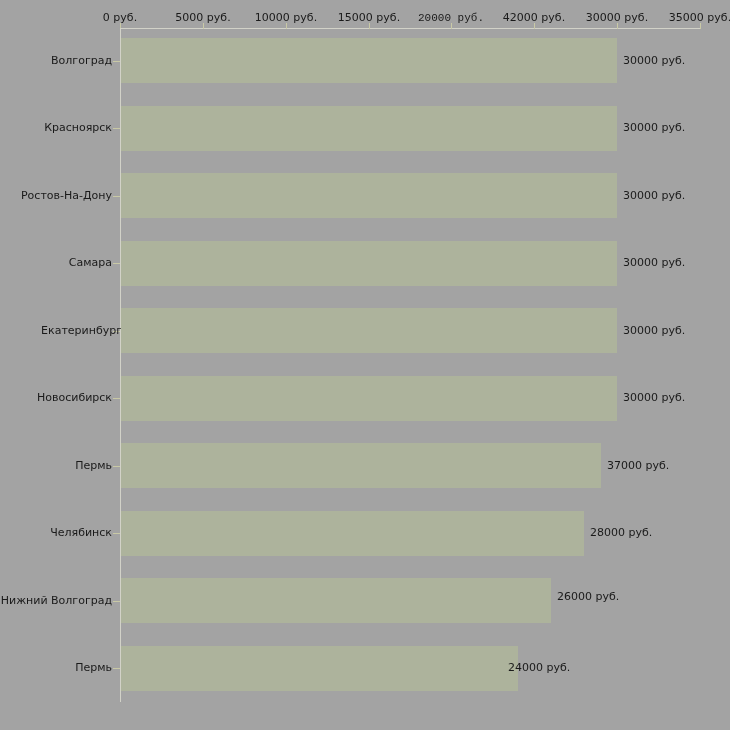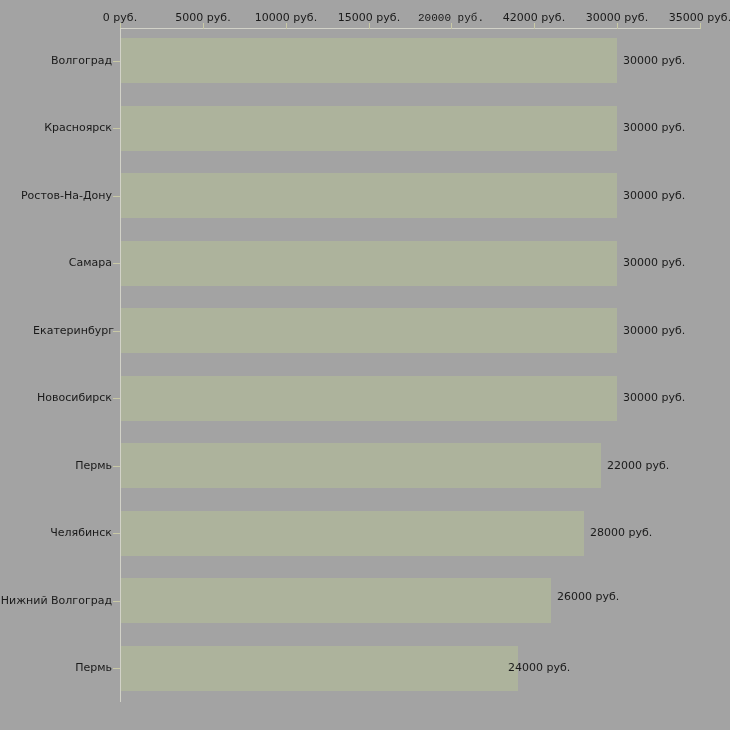--- a/index.html
+++ b/index.html
@@ -100,31 +100,31 @@
       <div class="value-label" style="left: 623px; top: 121px; color: rgb(26, 26, 26);">30000 руб.</div>
       <div class="y-tick-mark" style="left: 113px; top: 196px; background: rgb(201, 201, 166);"></div>
       <div class="category-label" style="left: 0px; width: 112px; top: 189px; color: rgb(26, 26, 26);">Ростов-На-Дону</div>
       <div class="bar-rect" style="left: 121px; top: 173px; width: 496px; background: rgb(173, 179, 156);"></div>
       <div class="value-label" style="left: 623px; top: 189px; color: rgb(26, 26, 26);">30000 руб.</div>
       <div class="y-tick-mark" style="left: 113px; top: 263px; background: rgb(201, 201, 166);"></div>
       <div class="category-label" style="left: 0px; width: 112px; top: 256px; color: rgb(26, 26, 26);">Самара</div>
       <div class="bar-rect" style="left: 121px; top: 241px; width: 496px; background: rgb(173, 179, 156);"></div>
       <div class="value-label" style="left: 623px; top: 256px; color: rgb(26, 26, 26);">30000 руб.</div>
       <div class="y-tick-mark" style="left: 113px; top: 331px; background: rgb(201, 201, 166);"></div>
-      <div class="category-label" style="left: 2px; width: 112px; top: 324px; color: rgb(26, 26, 26);">Екатеринбург</div>
+      <div class="category-label" style="left: 10px; width: 112px; top: 324px; color: rgb(26, 26, 26);">Екатеринбург</div>
       <div class="bar-rect" style="left: 121px; top: 308px; width: 496px; background: rgb(173, 179, 156);"></div>
       <div class="value-label" style="left: 623px; top: 324px; color: rgb(26, 26, 26);">30000 руб.</div>
       <div class="y-tick-mark" style="left: 113px; top: 398px; background: rgb(201, 201, 166);"></div>
       <div class="category-label" style="left: 0px; width: 112px; top: 391px; color: rgb(26, 26, 26);">Новосибирск</div>
       <div class="bar-rect" style="left: 121px; top: 376px; width: 496px; background: rgb(173, 179, 156);"></div>
       <div class="value-label" style="left: 623px; top: 391px; color: rgb(26, 26, 26);">30000 руб.</div>
       <div class="y-tick-mark" style="left: 113px; top: 466px; background: rgb(201, 201, 166);"></div>
       <div class="category-label" style="left: 0px; width: 112px; top: 459px; color: rgb(26, 26, 26);">Пермь</div>
       <div class="bar-rect" style="left: 121px; top: 443px; width: 480px; background: rgb(173, 179, 156);"></div>
-      <div class="value-label" style="left: 607px; top: 459px; color: rgb(26, 26, 26);">22000 руб.</div>
+      <div class="value-label" style="left: 607px; top: 459px; color: rgb(26, 26, 26);">37000 руб.</div>
       <div class="y-tick-mark" style="left: 113px; top: 533px; background: rgb(201, 201, 166);"></div>
       <div class="category-label" style="left: 0px; width: 112px; top: 526px; color: rgb(26, 26, 26);">Челябинск</div>
       <div class="bar-rect" style="left: 121px; top: 511px; width: 463px; background: rgb(173, 179, 156);"></div>
       <div class="value-label" style="left: 590px; top: 526px; color: rgb(26, 26, 26);">28000 руб.</div>
       <div class="y-tick-mark" style="left: 113px; top: 601px; background: rgb(201, 201, 166);"></div>
       <div class="category-label" style="left: 0px; width: 112px; top: 594px; color: rgb(26, 26, 26);">Нижний Волгоград</div>
       <div class="bar-rect" style="left: 121px; top: 578px; width: 430px; background: rgb(173, 179, 156);"></div>
       <div class="value-label" style="left: 557px; top: 590px; color: rgb(26, 26, 26);">26000 руб.</div>
       <div class="y-tick-mark" style="left: 113px; top: 668px; background: rgb(201, 201, 166);"></div>
       <div class="category-label" style="left: 0px; width: 112px; top: 661px; color: rgb(26, 26, 26);">Пермь</div>

